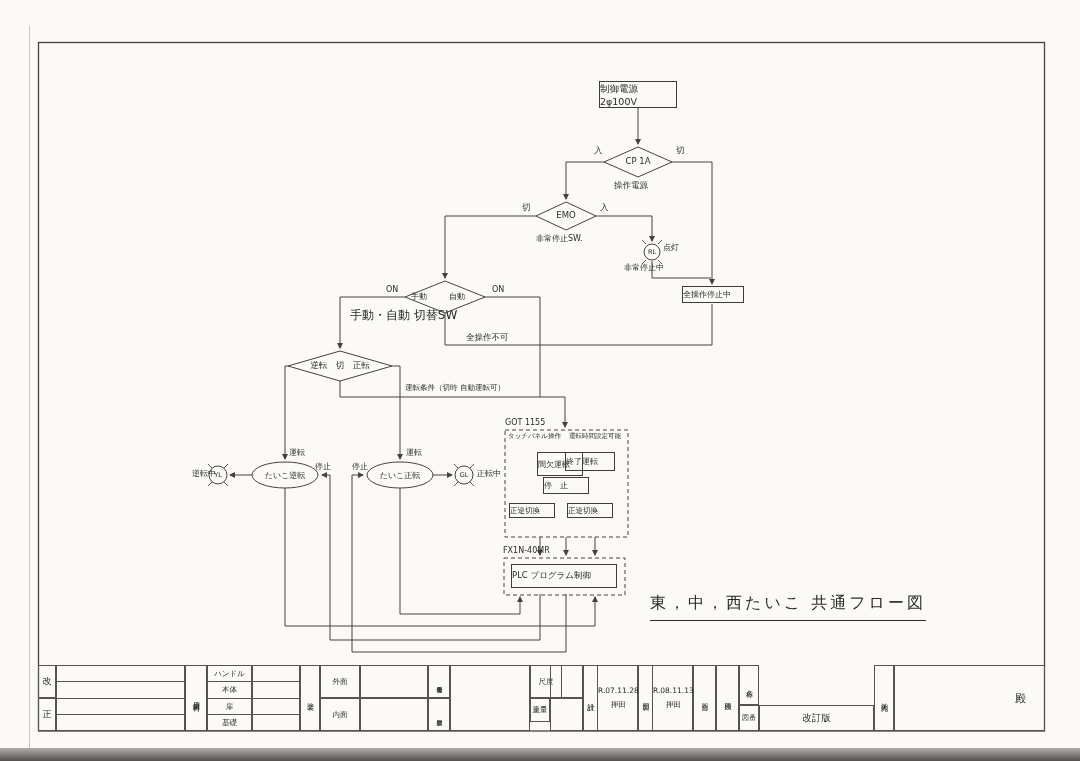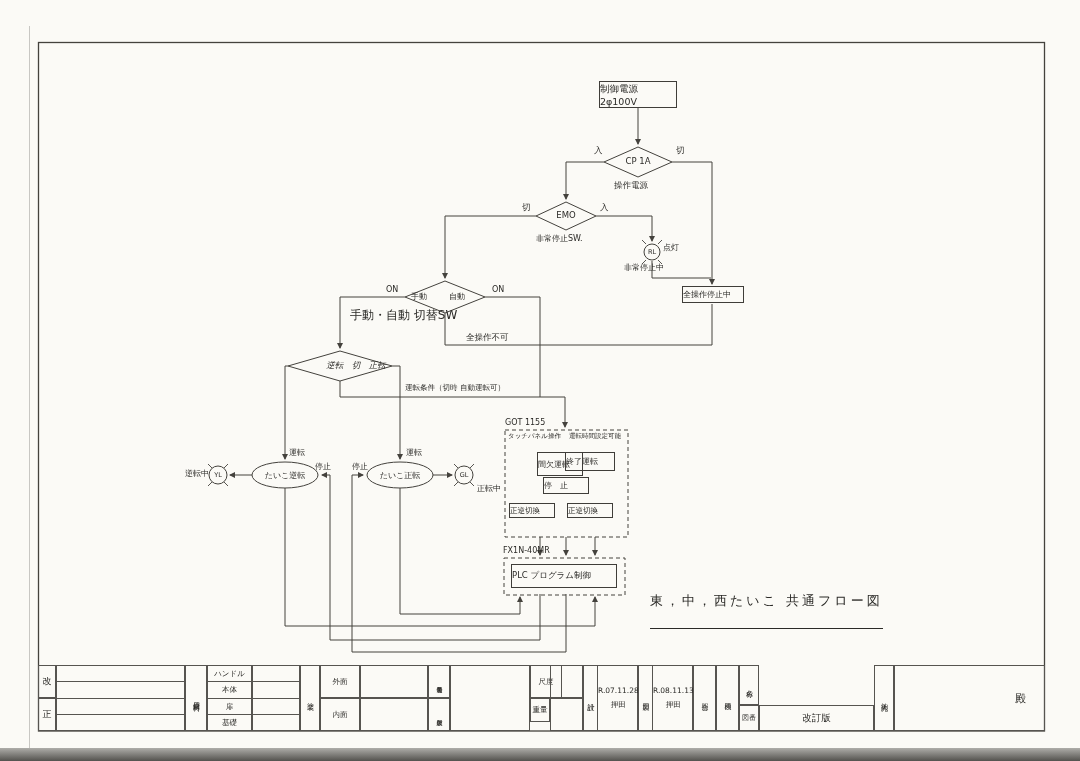--- a/index.html
+++ b/index.html
@@ -4,21 +4,21 @@
 <style>
   html,body{margin:0;padding:0;}
   body{font-family:"DejaVu Sans",sans-serif;}
   .screen{position:relative;width:1080px;height:761px;background:#fbfaf6;overflow:hidden;}
   .lines{position:absolute;left:0;top:0;}
   .lbl{position:absolute;color:#2b2a27;white-space:nowrap;line-height:1.15;font-size:8.5px;}
   .ctr{text-align:center;}
   .bx{position:absolute;border:1.2px solid #3f3d39;background:transparent;color:#2b2a27;
       display:flex;flex-direction:column;justify-content:center;box-sizing:border-box;}
   .dashnote{font-size:6.5px;}
-  .foot{font-size:13px;letter-spacing:3px;border-bottom:1px solid #2b2a27;padding-bottom:19px;}
+  .foot{font-size:16px;letter-spacing:3px;border-bottom:1px solid #2b2a27;padding-bottom:8px;}
   
   .tb{position:absolute;left:38px;top:665px;width:1007px;height:66px;}
   .tbc{position:absolute;border:1px solid #565450;box-sizing:border-box;color:#2b2a27;
        font-size:7.5px;display:flex;align-items:center;justify-content:center;background:transparent;}
   .vert{writing-mode:vertical-rl;text-orientation:upright;letter-spacing:1px;}
   .ap{display:flex;align-items:stretch;justify-content:flex-start;padding:0;}
   .ap-l{width:13px;border-right:1px solid #565450;writing-mode:vertical-rl;text-orientation:upright;
         display:flex;align-items:center;justify-content:center;font-size:7px;}
   .ap-v{flex:1;display:flex;flex-direction:column;align-items:center;justify-content:center;gap:5px;font-size:7.5px;}
   .edge-left{position:absolute;left:29px;top:26px;width:1px;height:722px;background:#c8c7c3;}
@@ -105,21 +105,21 @@
     <div>全操作停止中</div>
   </div>
 
   <div class="lbl" style="left:350px;top:269px;font-size:12px;margin-top:40px;">手動・自動 切替SW</div>
   <div class="lbl" style="left:386px;top:285px;font-size:8px;">ON</div>
   <div class="lbl" style="left:492px;top:285px;font-size:8px;">ON</div>
   <div class="lbl" style="left:411px;top:292px;font-size:8px;">手動</div>
   <div class="lbl" style="left:449px;top:292px;font-size:8px;">自動</div>
   <div class="lbl" style="left:466px;top:333px;">全操作不可</div>
 
-  <div class="lbl ctr" style="left:308px;top:361px;width:96px;font-style:italic;">逆転　切　正転</div>
+  <div class="lbl ctr" style="left:292px;top:361px;width:96px;">逆転　切　正転</div>
   <div class="lbl" style="left:405px;top:384px;font-size:7.5px;">運転条件（切時 自動運転可）</div>
 
   <div class="lbl" style="left:505px;top:418px;font-size:8px;">GOT 1155</div>
   <div class="lbl dashnote" style="left:508px;top:433px;">タッチパネル操作</div>
   <div class="lbl dashnote" style="left:569px;top:433px;">運転時間設定可能</div>
   <div class="bx" style="left:512px;top:452px;width:46px;height:24px;font-size:8px;margin-left:25px;">
     <div>間欠運転</div>
   </div>
   <div class="bx" style="left:565px;top:452px;width:50px;height:19px;font-size:8px;">
     <div>終了運転</div>
@@ -132,31 +132,31 @@
   </div>
   <div class="bx" style="left:567px;top:503px;width:46px;height:15px;font-size:7.5px;">
     <div>正逆切換</div>
   </div>
 
   <div class="lbl" style="left:503px;top:546px;font-size:8px;">FX1N-40MR</div>
   <div class="bx" style="left:511px;top:564px;width:106px;height:24px;font-size:8.5px;">
     <div>PLC プログラム制御</div>
   </div>
 
-  <div class="lbl" style="left:185px;top:469px;font-size:8px;">逆転中</div>
+  <div class="lbl" style="left:192px;top:469px;font-size:8px;">逆転中</div>
   <div class="lbl ctr" style="left:211px;top:471.5px;width:14px;font-size:6.5px;">YL</div>
   <div class="lbl ctr" style="left:252px;top:470.5px;width:66px;font-size:8px;">たいこ逆転</div>
   <div class="lbl" style="left:289px;top:448px;font-size:8px;">運転</div>
   <div class="lbl" style="left:315px;top:462px;font-size:8px;">停止</div>
 
   <div class="lbl" style="left:352px;top:462px;font-size:8px;">停止</div>
   <div class="lbl" style="left:406px;top:448px;font-size:8px;">運転</div>
   <div class="lbl ctr" style="left:367px;top:470.5px;width:66px;font-size:8px;">たいこ正転</div>
   <div class="lbl ctr" style="left:457px;top:471.5px;width:14px;font-size:6.5px;">GL</div>
-  <div class="lbl" style="left:477px;top:469px;font-size:8px;margin-top:15px;">正転中</div>
+  <div class="lbl" style="left:477px;top:469px;font-size:8px;">正転中</div>
 
   <div class="lbl foot" style="left:650px;top:594px;">東，中，西たいこ 共通フロー図</div>
 
   <div class="tb">
     <div class="tbc" style="left:0;top:0;width:18px;height:33px;font-size:9px;">改</div>
     <div class="tbc" style="left:0;top:33px;width:18px;height:33px;font-size:9px;">正</div>
 
     <div class="tbc" style="left:18px;top:0;width:129px;height:17px;"></div>
     <div class="tbc" style="left:18px;top:16px;width:129px;height:18px;"></div>
     <div class="tbc" style="left:18px;top:33px;width:129px;height:17px;"></div>

